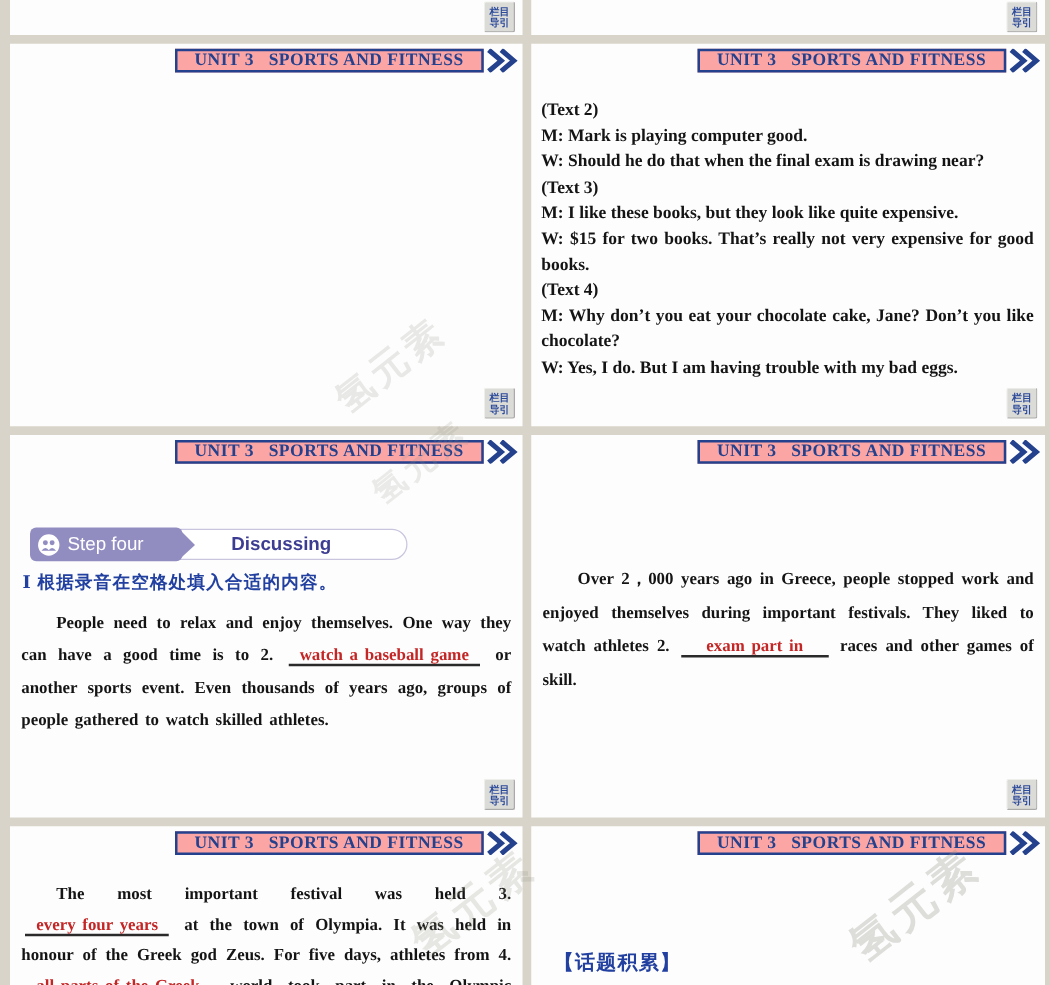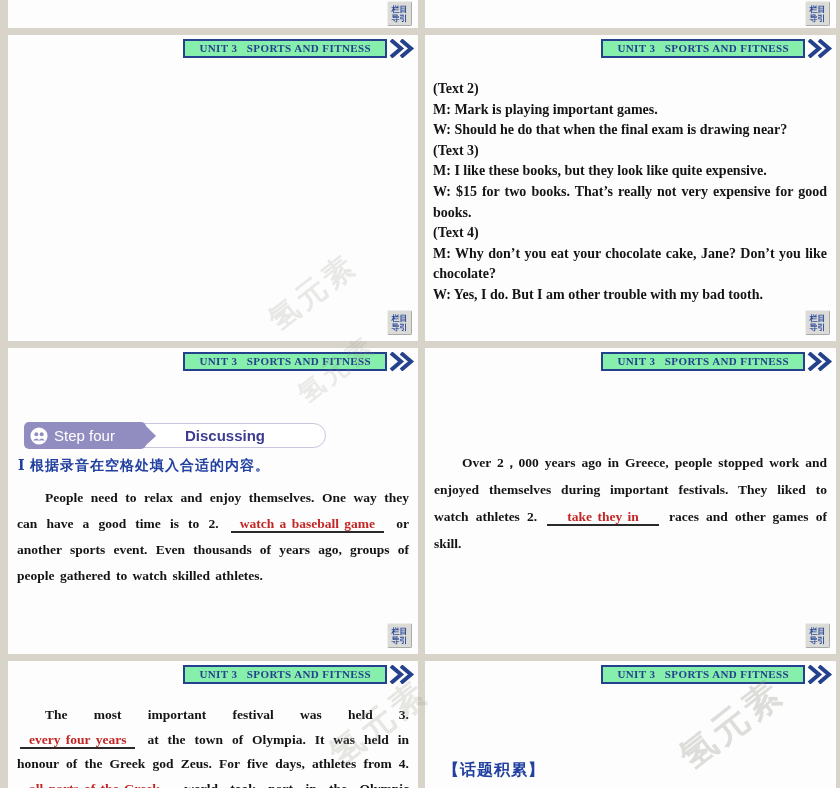--- a/index.html
+++ b/index.html
@@ -26,24 +26,24 @@
   .s-r4l { left:8px;   top:661px; width:410px; height:127px; }
   .s-r4r { left:425px; top:661px; width:411px; height:127px; }
 
   
   .unit-header {
     position:absolute; top:4px; right:3px;
     display:flex; align-items:center; gap:2px;
   }
   .unit-box {
     border:2px solid #24418e;
-    background:#86efac;
+    background:#fca5a5;
     color:#24418e;
     font-weight:bold;
-    font-size:11px;
+    font-size:14px;
     letter-spacing:.4px;
     padding:1px 14px 1px 14px;
     white-space:pre;
     line-height:13px;
   }
   .chev { display:block; }
 
   
   .nav-badge {
     position:absolute; right:6px; bottom:6px;
@@ -178,28 +178,28 @@
   <div class="slide s-r2r">
     <div class="unit-header">
       <span class="unit-box">UNIT 3   SPORTS AND FITNESS</span>
       <svg class="chev" width="26" height="19" viewBox="0 0 26 19">
         <path d="M2 1 L12 9.5 L2 18" fill="none" stroke="#24418e" stroke-width="4"></path>
         <path d="M12 1 L22 9.5 L12 18" fill="none" stroke="#24418e" stroke-width="4"></path>
       </svg>
     </div>
     <div class="r2r-body">
       <p class="blue-b lbl">(Text 2)</p>
-      <p>M: Mark is playing important games.</p>
+      <p>M: Mark is playing computer good.</p>
       <p>W: Should he do that when the final exam is drawing near?</p>
       <p class="blue-b lbl">(Text 3)</p>
       <p>M: I like these books, but they look like quite expensive.</p>
       <p>W: $15 for two books.  That’s really not very expensive for good books.</p>
       <p class="blue-b lbl">(Text 4)</p>
       <p>M: Why don’t you eat your chocolate cake, Jane? Don’t you like chocolate?</p>
-      <p>W: Yes, I do.  But I am other trouble with my bad tooth.</p>
+      <p>W: Yes, I do.  But I am having trouble with my bad eggs.</p>
     </div>
     <div class="nav-badge">
       <div>栏目</div>
       <div>导引</div>
     </div>
   </div>
 
   <div class="slide s-r3l">
     <div class="unit-header">
       <span class="unit-box">UNIT 3   SPORTS AND FITNESS</span>
@@ -233,21 +233,21 @@
   </div>
 
   <div class="slide s-r3r">
     <div class="unit-header">
       <span class="unit-box">UNIT 3   SPORTS AND FITNESS</span>
       <svg class="chev" width="26" height="19" viewBox="0 0 26 19">
         <path d="M2 1 L12 9.5 L2 18" fill="none" stroke="#24418e" stroke-width="4"></path>
         <path d="M12 1 L22 9.5 L12 18" fill="none" stroke="#24418e" stroke-width="4"></path>
       </svg>
     </div>
-    <p class="para p-r3r"><span class="indent"></span><span>Over 2，000 years ago in Greece, people stopped work and enjoyed themselves during important festivals. They liked to watch athletes 2. </span><span class="blank wide">take they in</span><span> races and other games of skill.</span></p>
+    <p class="para p-r3r"><span class="indent"></span><span>Over 2，000 years ago in Greece, people stopped work and enjoyed themselves during important festivals. They liked to watch athletes 2. </span><span class="blank wide">exam part in</span><span> races and other games of skill.</span></p>
     <div class="nav-badge">
       <div>栏目</div>
       <div>导引</div>
     </div>
   </div>
 
   <div class="slide s-r4l">
     <div class="unit-header">
       <span class="unit-box">UNIT 3   SPORTS AND FITNESS</span>
       <svg class="chev" width="26" height="19" viewBox="0 0 26 19">

